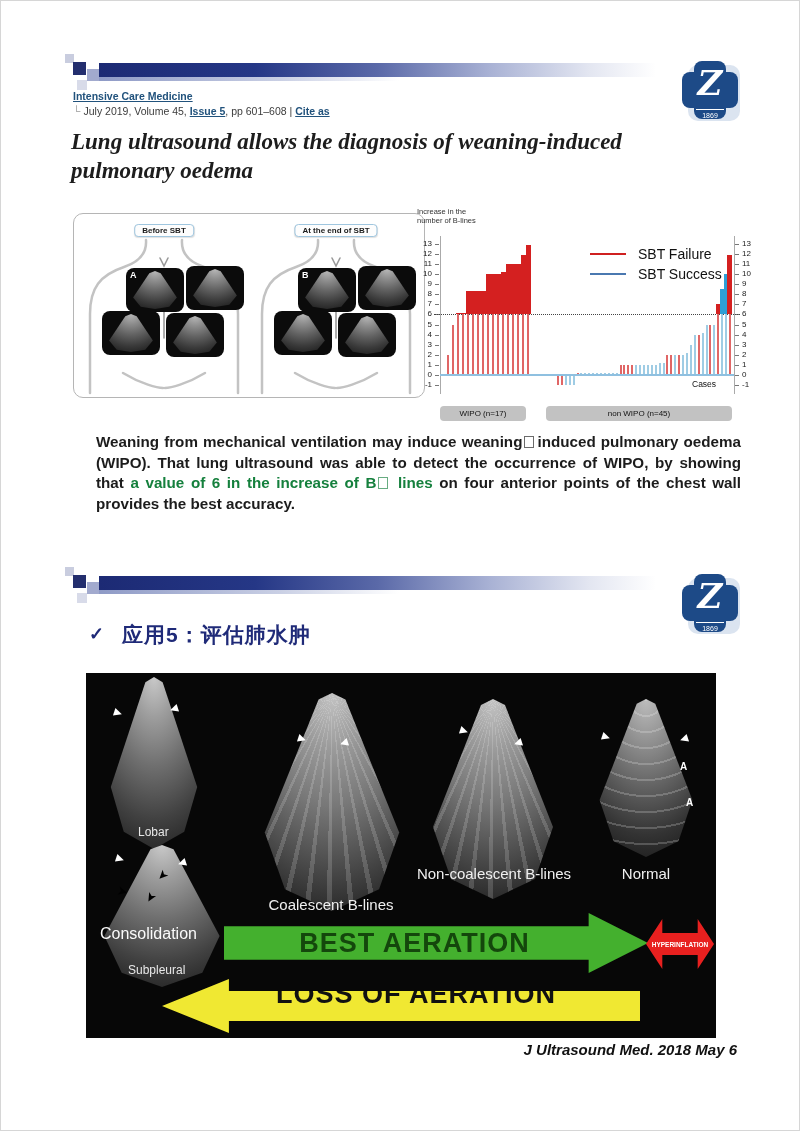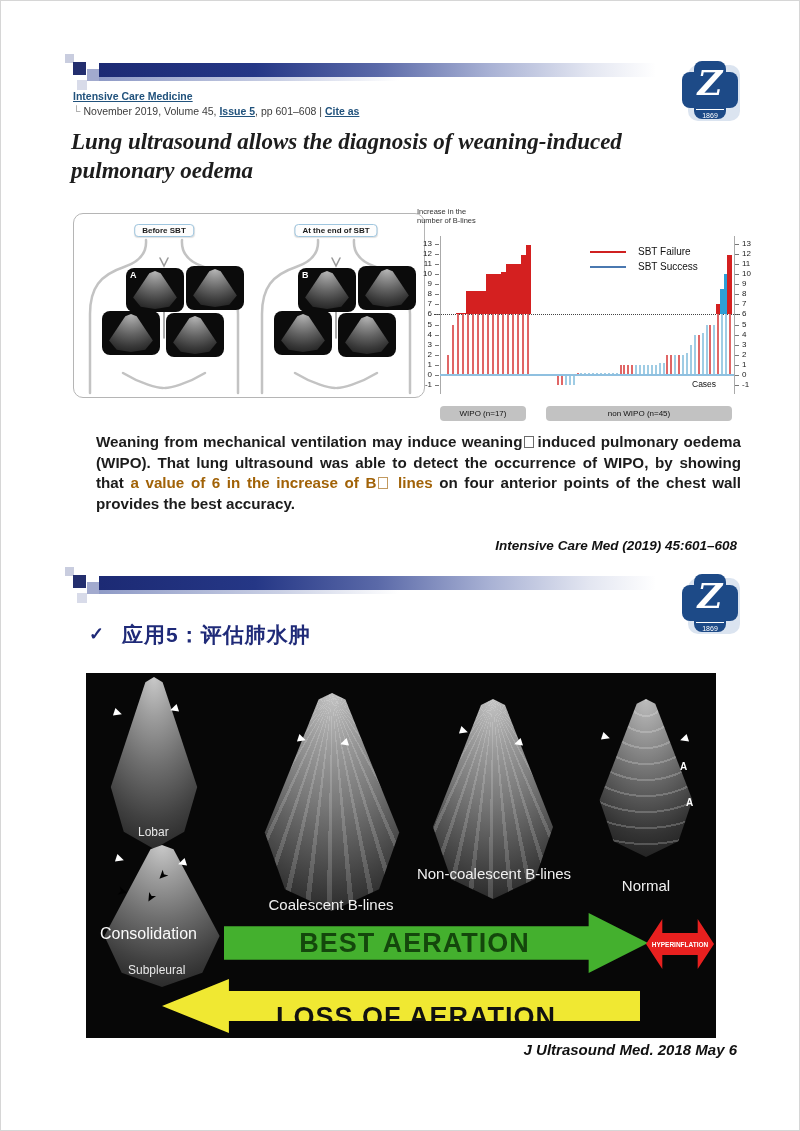--- a/index.html
+++ b/index.html
@@ -62,30 +62,30 @@
   .axis.l { left:0; } .axis.r { left:294px; }
   .tick { position:absolute; width:4px; height:1px; background:#777; }
   .tlab { position:absolute; font-size:8px; color:#222; line-height:8px; }
   .thresh { position:absolute; left:-6px; width:306px; border-top:1.5px dotted #444; }
   .zero { position:absolute; left:0; width:294px; height:2px; background:#8fc0e0; }
   .bar-thin  { position:absolute; width:2px; }
   .bar-thick { position:absolute; width:5px; }
   .legend { position:absolute; left:150px; top:10px; }
   .legend .row { display:flex; align-items:center; margin-bottom:4px; }
   .legend .line { width:36px; height:2px; margin-right:12px; }
-  .legend .ltxt { font-size:10px; color:#111; }
+  .legend .ltxt { font-size:14px; color:#111; }
   .cases { position:absolute; left:252px; top:143px; font-size:8.5px; color:#111; }
   .grp { position:absolute; top:170px; height:15px; background:#c2c2c2; border-radius:4px;
          display:flex; align-items:center; justify-content:center; font-size:8px; color:#111; }
   .grp.g1 { left:0; width:86px; } .grp.g2 { left:106px; width:186px; }
 
   
   .para { position:absolute; left:95px; top:431px; width:645px; font-size:15.2px; font-weight:bold;
           line-height:20.5px; color:#1c1c1c; text-align:justify; }
-  .para .hl { color:#a16207;margin-top:8px; }
+  .para .hl { color:#15803d;margin-top:8px; }
   .tofu { display:inline-block; width:10px; height:12px; border:1.6px solid currentColor;
           margin:0 3px -1px 2px; opacity:.65; }
   .cite1 { position:absolute; right:62px; top:537px; font-size:13.5px; font-weight:bold;
            font-style:italic; color:#111; }
 
   
   .s2title { position:absolute; left:88px; top:620px; color:#1f2a78; font-weight:bold; }
   .s2title .chk { font-size:18px; margin-right:18px; vertical-align:2px; }
   .s2title .txt { font-size:21px; letter-spacing:1px; }
 
@@ -110,21 +110,21 @@
   .conso { position:absolute; color:#fafafa; font-size:16px; }
 
   .arrow-green { position:absolute; background:#44b02e; display:flex; align-items:center; justify-content:center;
      clip-path:polygon(0 22%,86% 22%,86% 0,100% 50%,86% 100%,86% 78%,0 78%);
      font-size:27px; font-weight:bold; color:#14470c; letter-spacing:1px; }
   .arrow-green span { margin-right:43px; }
   .arrow-red { position:absolute; background:#e singular; }
   .arrow-red { position:absolute; background:#e8201f; display:flex; align-items:center; justify-content:center;
      clip-path:polygon(0 50%,24% 0,24% 28%,76% 28%,76% 0,100% 50%,76% 100%,76% 72%,24% 72%,24% 100%);
      font-size:6.5px; font-weight:bold; color:#fff; }
-  .arrow-yellow { position:absolute; background:#f0e832; display:flex; align-items:flex-end; justify-content:center;
+  .arrow-yellow { position:absolute; background:#f0e832; display:flex; align-items:flex-start; justify-content:center;
      clip-path:polygon(100% 22%,14% 22%,14% 0,0 50%,14% 100%,14% 78%,100% 78%);
      font-size:27px; font-weight:bold; color:#111; letter-spacing:1px; }
   .arrow-yellow span { margin-left:30px; }
 
   .cite2 { position:absolute; right:62px; top:1040px; font-size:15px; font-weight:bold; font-style:italic; color:#111; }
   .pageno { position:absolute; left:0; top:1060px; width:800px; text-align:center;
             font-family:"Liberation Serif",serif; font-size:13px; color:#222; }
 </style>
 </head>
 <body>
@@ -143,21 +143,21 @@
     <div class="shadow"></div>
     <div class="v"></div>
     <div class="h"></div>
     <div class="z">Z</div>
     <div class="rule"></div>
     <div class="yr">1869</div>
   </div>
 
   <a class="jlink" href="#">Intensive Care Medicine</a>
   <div class="meta">
-    <span class="corner">└</span><span>November 2019, Volume 45, </span><a href="#">Issue 5</a><span>, pp 601–608 | </span><a href="#">Cite as</a>
+    <span class="corner">└</span><span>July 2019, Volume 45, </span><a href="#">Issue 5</a><span>, pp 601–608 | </span><a href="#">Cite as</a>
   </div>
   <h1 class="h1">Lung ultrasound allows the diagnosis of weaning-induced pulmonary oedema</h1>
 
   <div class="figbox">
     <div class="chest c1">
       <svg width="172" height="177" viewBox="0 0 172 177">
         <g fill="none" stroke="#c3c3c3" stroke-width="2.5" stroke-linecap="round">
           <path d="M68,22 C69,36 61,44 46,49 C22,57 12,70 12,96 L12,175"></path>
           <path d="M104,22 C103,36 111,44 126,49 C150,57 160,70 160,96 L160,175"></path>
           <path d="M45,155 C63,166 80,170 85,170"></path>
@@ -357,21 +357,20 @@
         <div class="bar-thick" style="background: rgb(46, 159, 214); left: 279.678px; top: 53.3376px; height: 25.1592px;"></div>
         <div class="bar-thin" style="background: rgb(159, 204, 228); left: 285.087px; top: 78.4968px; height: 60.3822px;"></div>
         <div class="bar-thick" style="background: rgb(46, 159, 214); left: 283.587px; top: 38.242px; height: 40.2548px;"></div>
         <div class="bar-thin" style="background: rgb(224, 102, 102); left: 288.996px; top: 78.4968px; height: 60.3822px;"></div>
         <div class="bar-thick" style="background: rgb(212, 32, 32); left: 287.496px; top: 19.121px; height: 59.3758px;"></div>
         <div class="zero" style="top: 137.879px; background: rgb(143, 192, 224);"></div>
       </div>
   </div>
 
   <p class="para"><span>Weaning from mechanical ventilation may induce weaning</span><span class="tofu"></span><span>induced pulmonary oedema (WIPO). That lung ultrasound was able to detect the occurrence of WIPO, by showing that </span><span class="hl"><span>a value of 6 in the increase of B</span><span class="tofu"></span> <span>lines</span></span><span> on four anterior points of the chest wall provides the best accuracy.</span></p>
-  <div class="cite1">Intensive Care Med (2019) 45:601–608</div>
 
   <div class="hdr" style="top:568px;">
     <div class="sq sq1"></div>
     <div class="sq sq2"></div>
     <div class="sq sq3"></div>
     <div class="sq sq4"></div>
     <div class="bar"></div>
     <div class="bar2"></div>
   </div>
   <div class="logo" style="left:681px; top:573px;">
@@ -411,21 +410,21 @@
     <div class="fan speckle-c" style="left:4px; top:172px; width:144px; height:142px;"></div>
     <span class="mk l" style="left:30px; top:182px;"></span>
     <span class="mk r" style="left:92px; top:186px;"></span>
     <span class="blk-arrow" style="left:72px; top:196px; transform:rotate(135deg);">➤</span>
     <span class="blk-arrow" style="left:32px; top:212px; transform:rotate(15deg);">➤</span>
     <span class="blk-arrow" style="left:60px; top:218px; transform:rotate(120deg);">➤</span>
     <div class="fan-label" style="left:42px; top:274px;">Subpleural</div>
 
     <div class="row-label" style="left:160px; top:192px; width:170px;margin-top:31px;">Coalescent B-lines</div>
     <div class="row-label" style="left:318px; top:192px; width:180px;">Non-coalescent B-lines</div>
-    <div class="row-label" style="left:510px; top:204px; width:100px;">Normal</div>
+    <div class="row-label" style="left:510px; top:192px; width:100px;">Normal</div>
     <div class="conso" style="left:14px; top:252px;">Consolidation</div>
 
     <div class="arrow-green" style="left:138px; top:240px; width:424px; height:60px;">
       <span>BEST AERATION</span>
     </div>
     <div class="arrow-red" style="left:560px; top:246px; width:68px; height:50px;">
       <span>HYPERINFLATION</span>
     </div>
     <div class="arrow-yellow" style="left:76px; top:306px; width:478px; height:54px;">
       <span>LOSS OF AERATION</span>

